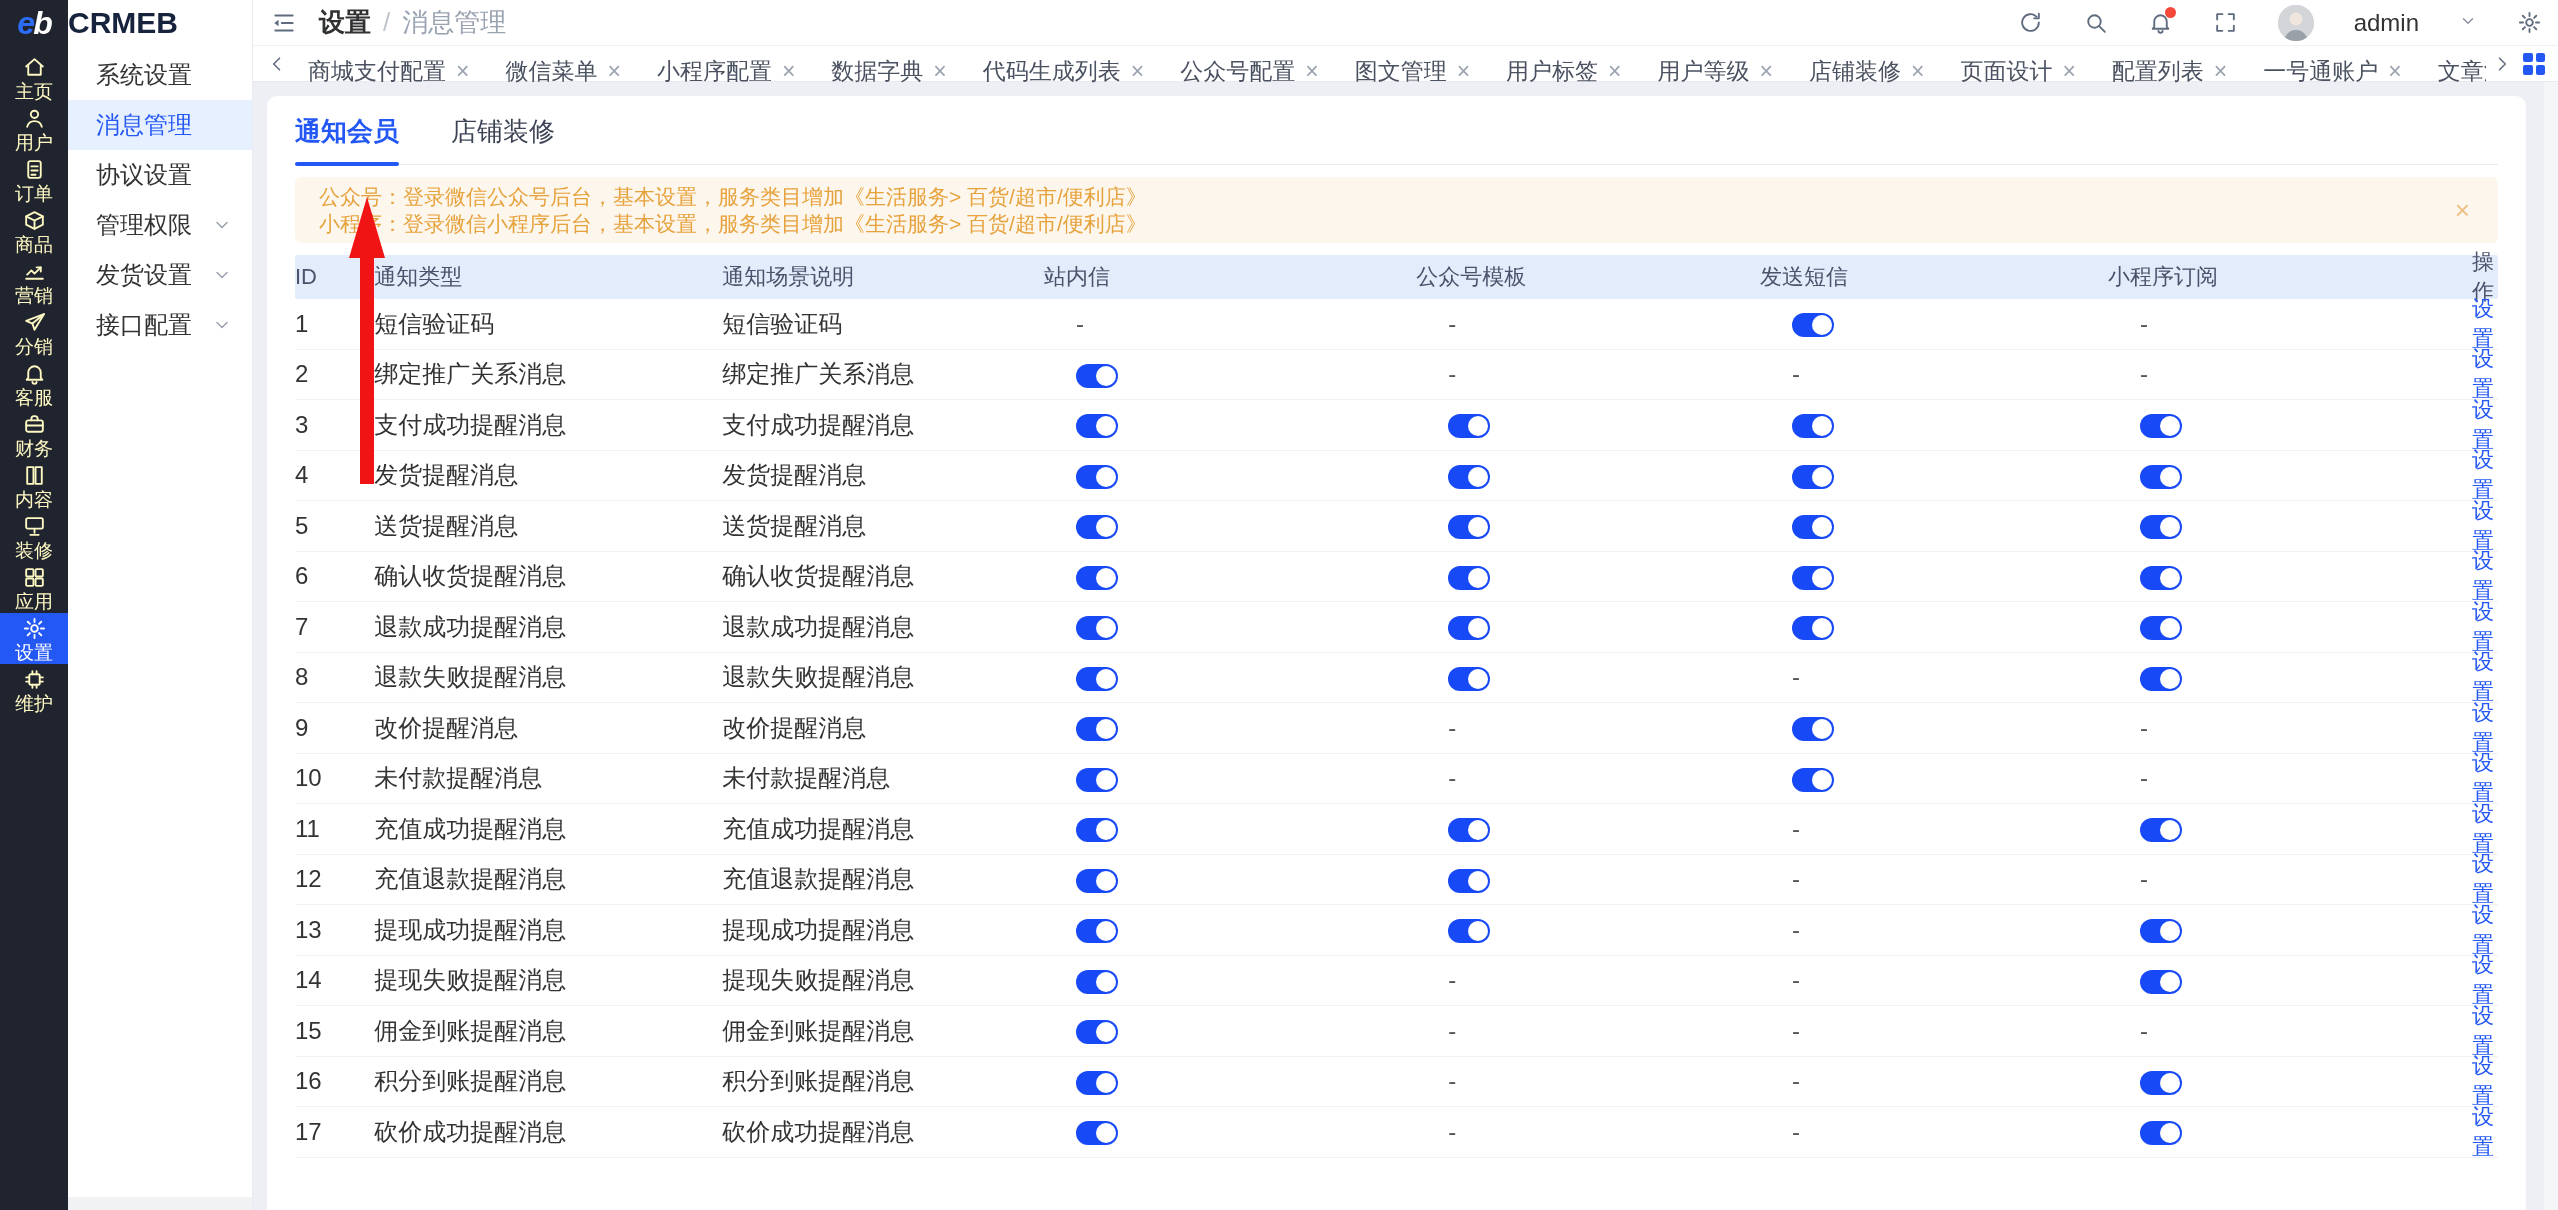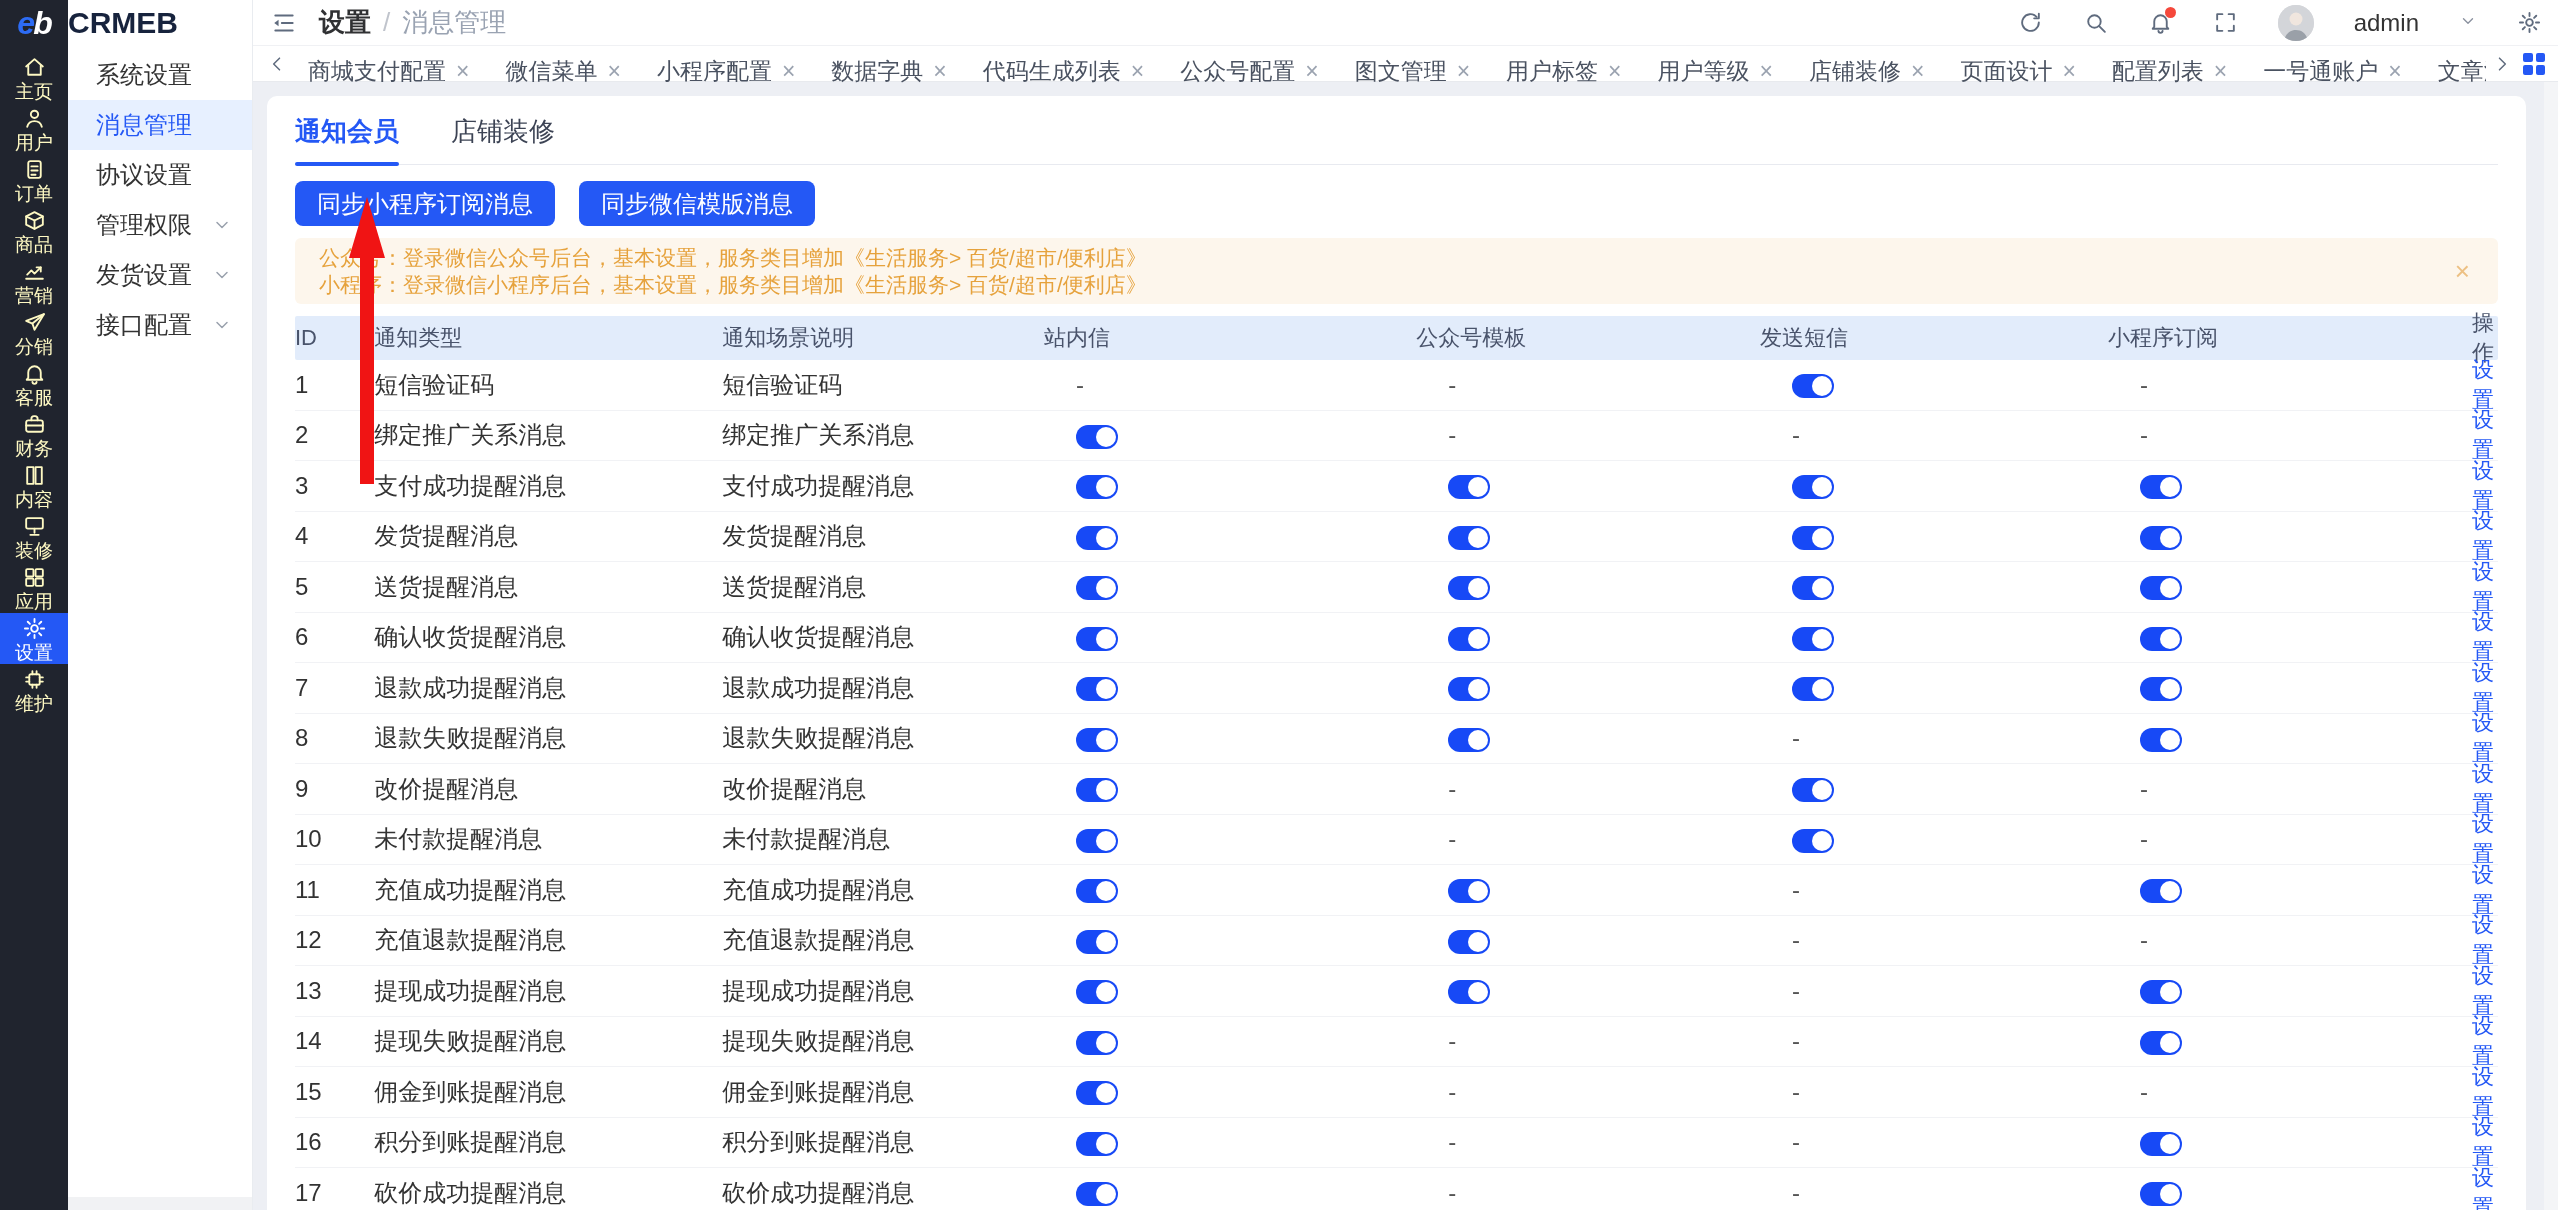--- a/index.html
+++ b/index.html
@@ -451,26 +451,20 @@
 
             <div class="ctab active">
               <span>通知会员</span>
             </div>
 
             <div class="ctab">
               <span>店铺装修</span>
             </div>
           </div>
 
-        <div class="btnrow">
-
-            <button class="btn">同步小程序订阅消息</button>
-
-            <button class="btn">同步微信模版消息</button>
-          </div>
 
         <div class="notice">
           <div class="nlines">
             <div>公众号：登录微信公众号后台，基本设置，服务类目增加《生活服务&gt; 百货/超市/便利店》</div>
             <div>小程序：登录微信小程序后台，基本设置，服务类目增加《生活服务&gt; 百货/超市/便利店》</div>
           </div>
           <span class="nclose">×</span>
         </div>
 
         <div class="table">

